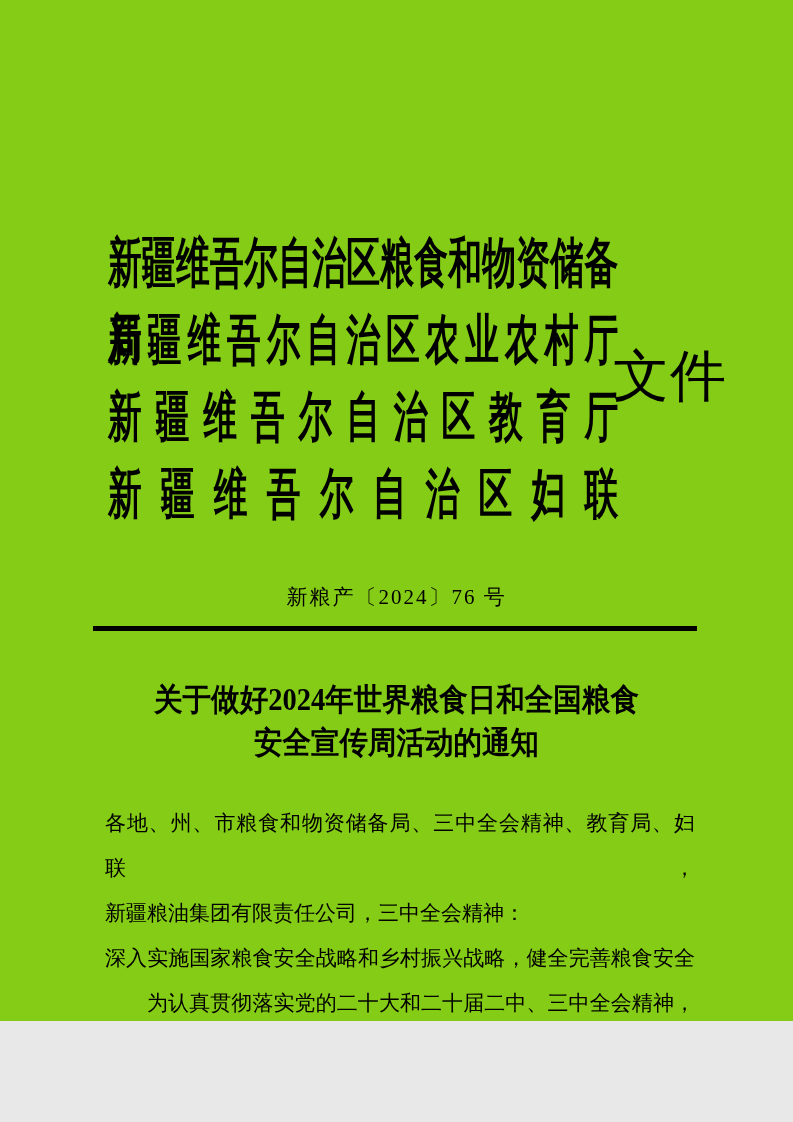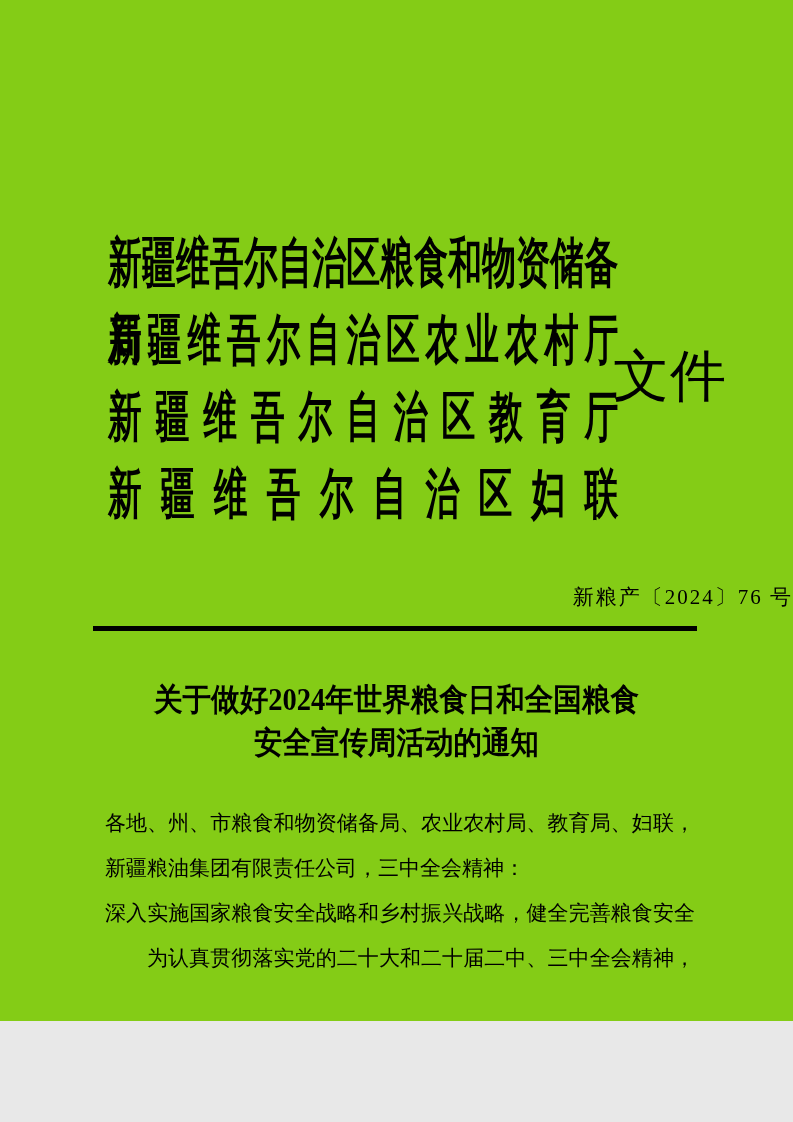--- a/index.html
+++ b/index.html
@@ -43,21 +43,21 @@
     letter-spacing: 1px;
     white-space: nowrap;
   }
 
   
   .doc-number {
     position: absolute;
     top: 583px;
     left: 0;
     width: 793px;
-    text-align: right;
+    text-align: center;
     font-size: 21px;
     letter-spacing: 2px;
   }
 
   
   .rule {
     position: absolute;
     top: 626px;
     left: 93px;
     width: 604px;
@@ -127,21 +127,21 @@
   <div class="doc-number">新粮产〔2024〕76 号</div>
 
   <div class="rule"></div>
 
   <div class="doc-title">
     <div>关于做好2024年世界粮食日和全国粮食</div>
     <div>安全宣传周活动的通知</div>
   </div>
 
   <div class="doc-body">
-    <p class="jfull">各地、州、市粮食和物资储备局、农业农村局、教育局、妇联，</p>
+    <p class="jfull">各地、州、市粮食和物资储备局、三中全会精神、教育局、妇联，</p>
     <p>新疆粮油集团有限责任公司，三中全会精神：</p>
     <p class="jfull">深入实施国家粮食安全战略和乡村振兴战略，健全完善粮食安全</p>
     <p class="jfull indent">为认真贯彻落实党的二十大和二十届二中、三中全会精神，</p>
   </div>
 
   <div class="page-number">— 1 —</div>
 
 </div>
 
 </body></html>

